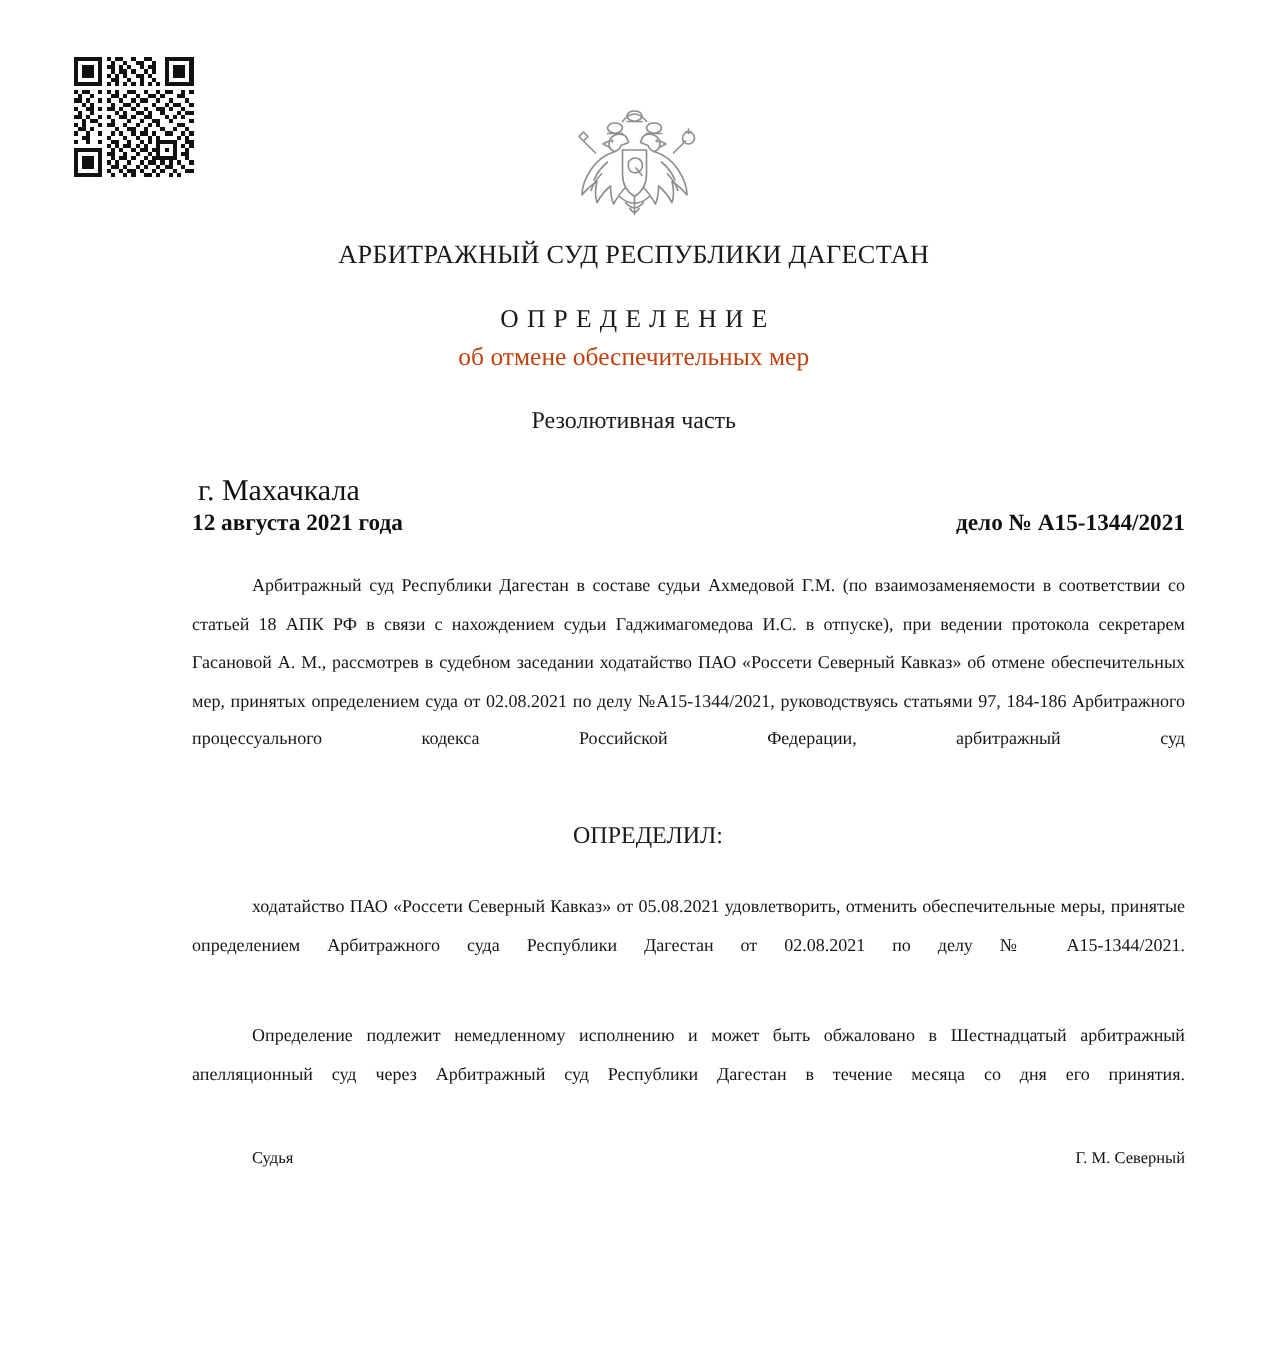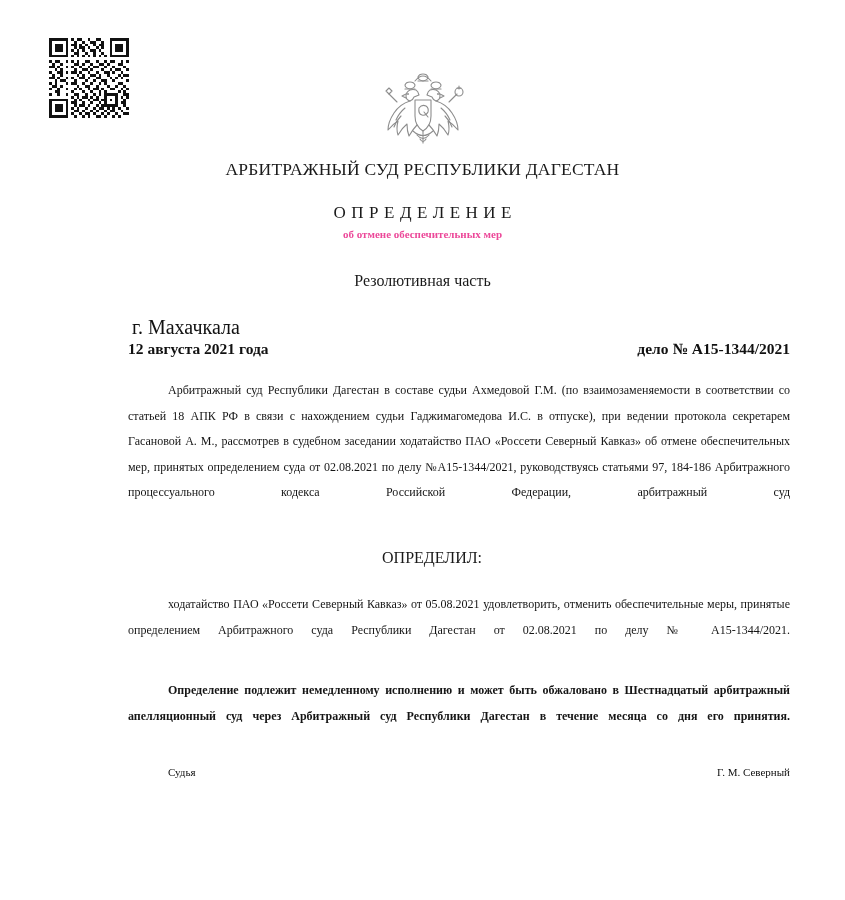--- a/index.html
+++ b/index.html
@@ -69,23 +69,22 @@
     text-indent: 5.5px;
     color: #1a1a1a;
   }
 
   .doc-subtitle {
     position: absolute;
     left: 0;
     right: 0;
     top: 228px;
     text-align: center;
-    font-size: 11px;
-    color: #ec4899;
-    font-weight: bold;
+    font-size: 17px;
+    color: #c2410c;
   }
 
   .doc-part {
     position: absolute;
     left: 0;
     right: 0;
     top: 272px;
     text-align: center;
     font-size: 16px;
     color: #1a1a1a;
@@ -130,21 +129,21 @@
     left: 0;
     right: 0;
     top: 549px;
     text-align: center;
     font-size: 16px;
     color: #1a1a1a;
     padding-left: 19px;
   }
 
   #para-ruling { top: 592px; }
-  #para-appeal { top: 678px; font-weight: bold; }
+  #para-appeal { top: 678px; }
 
   
   .body-block::after {
     content: "";
     display: inline-block;
     width: 100%;
   }
 
   
   .signature-row {

